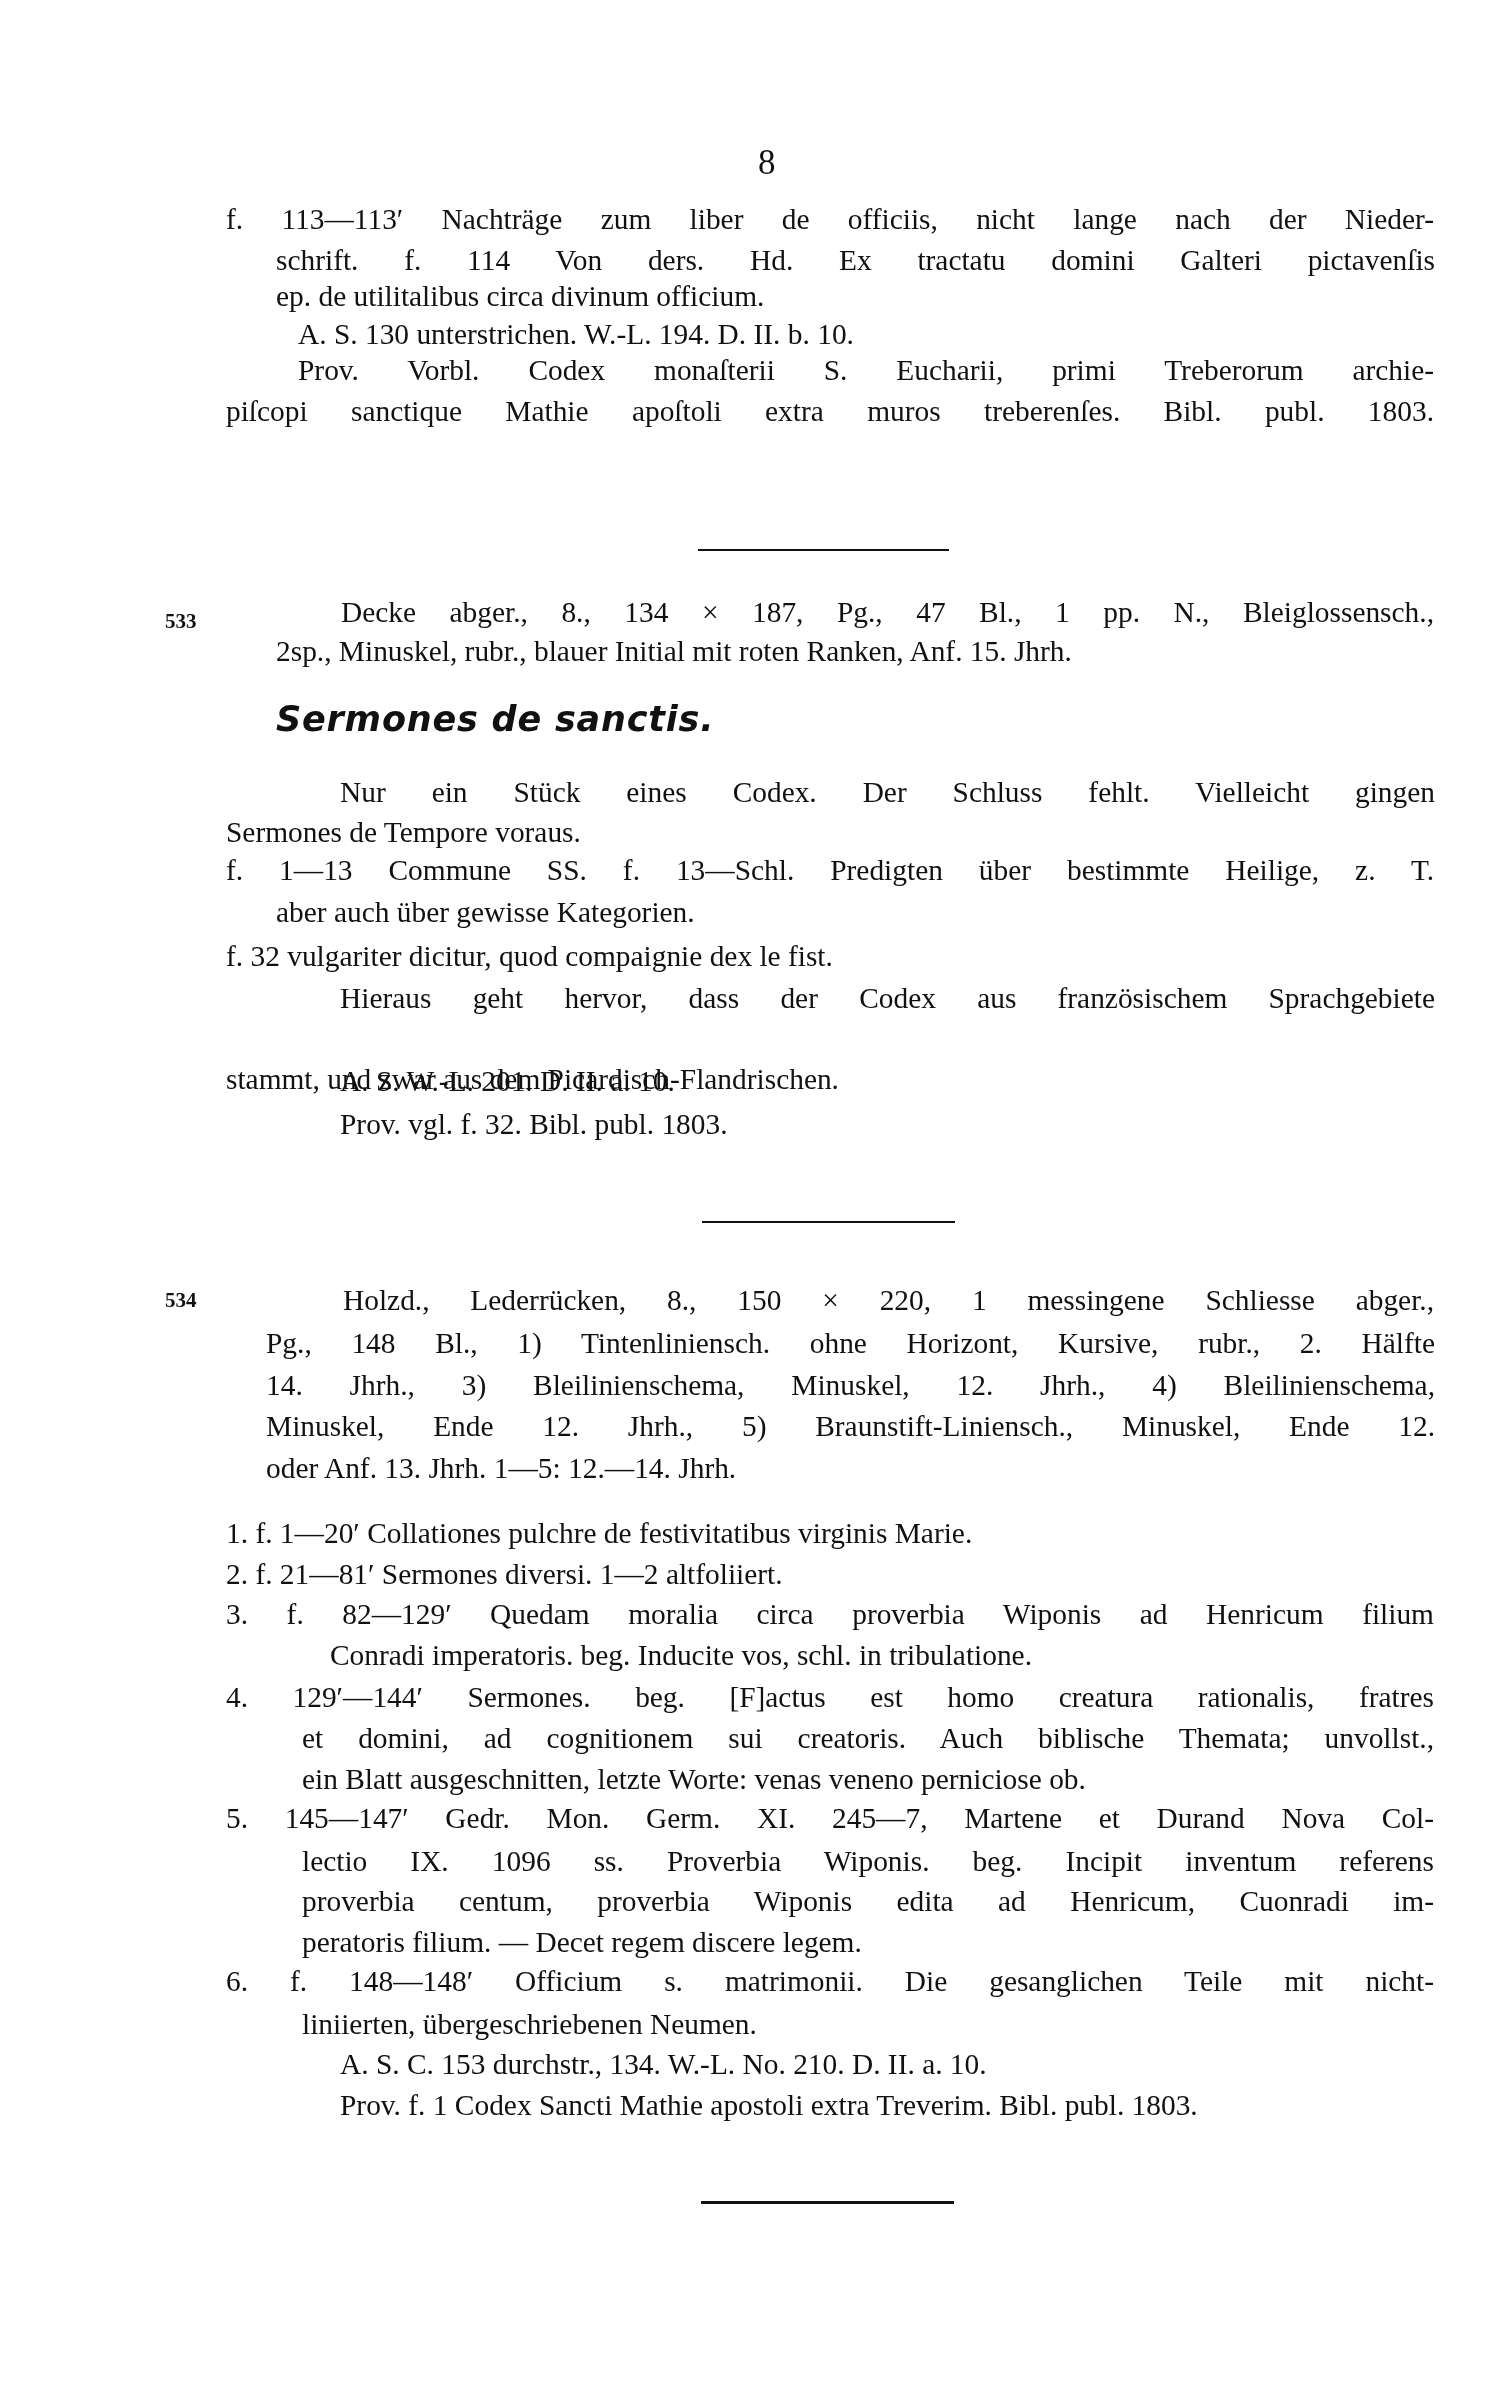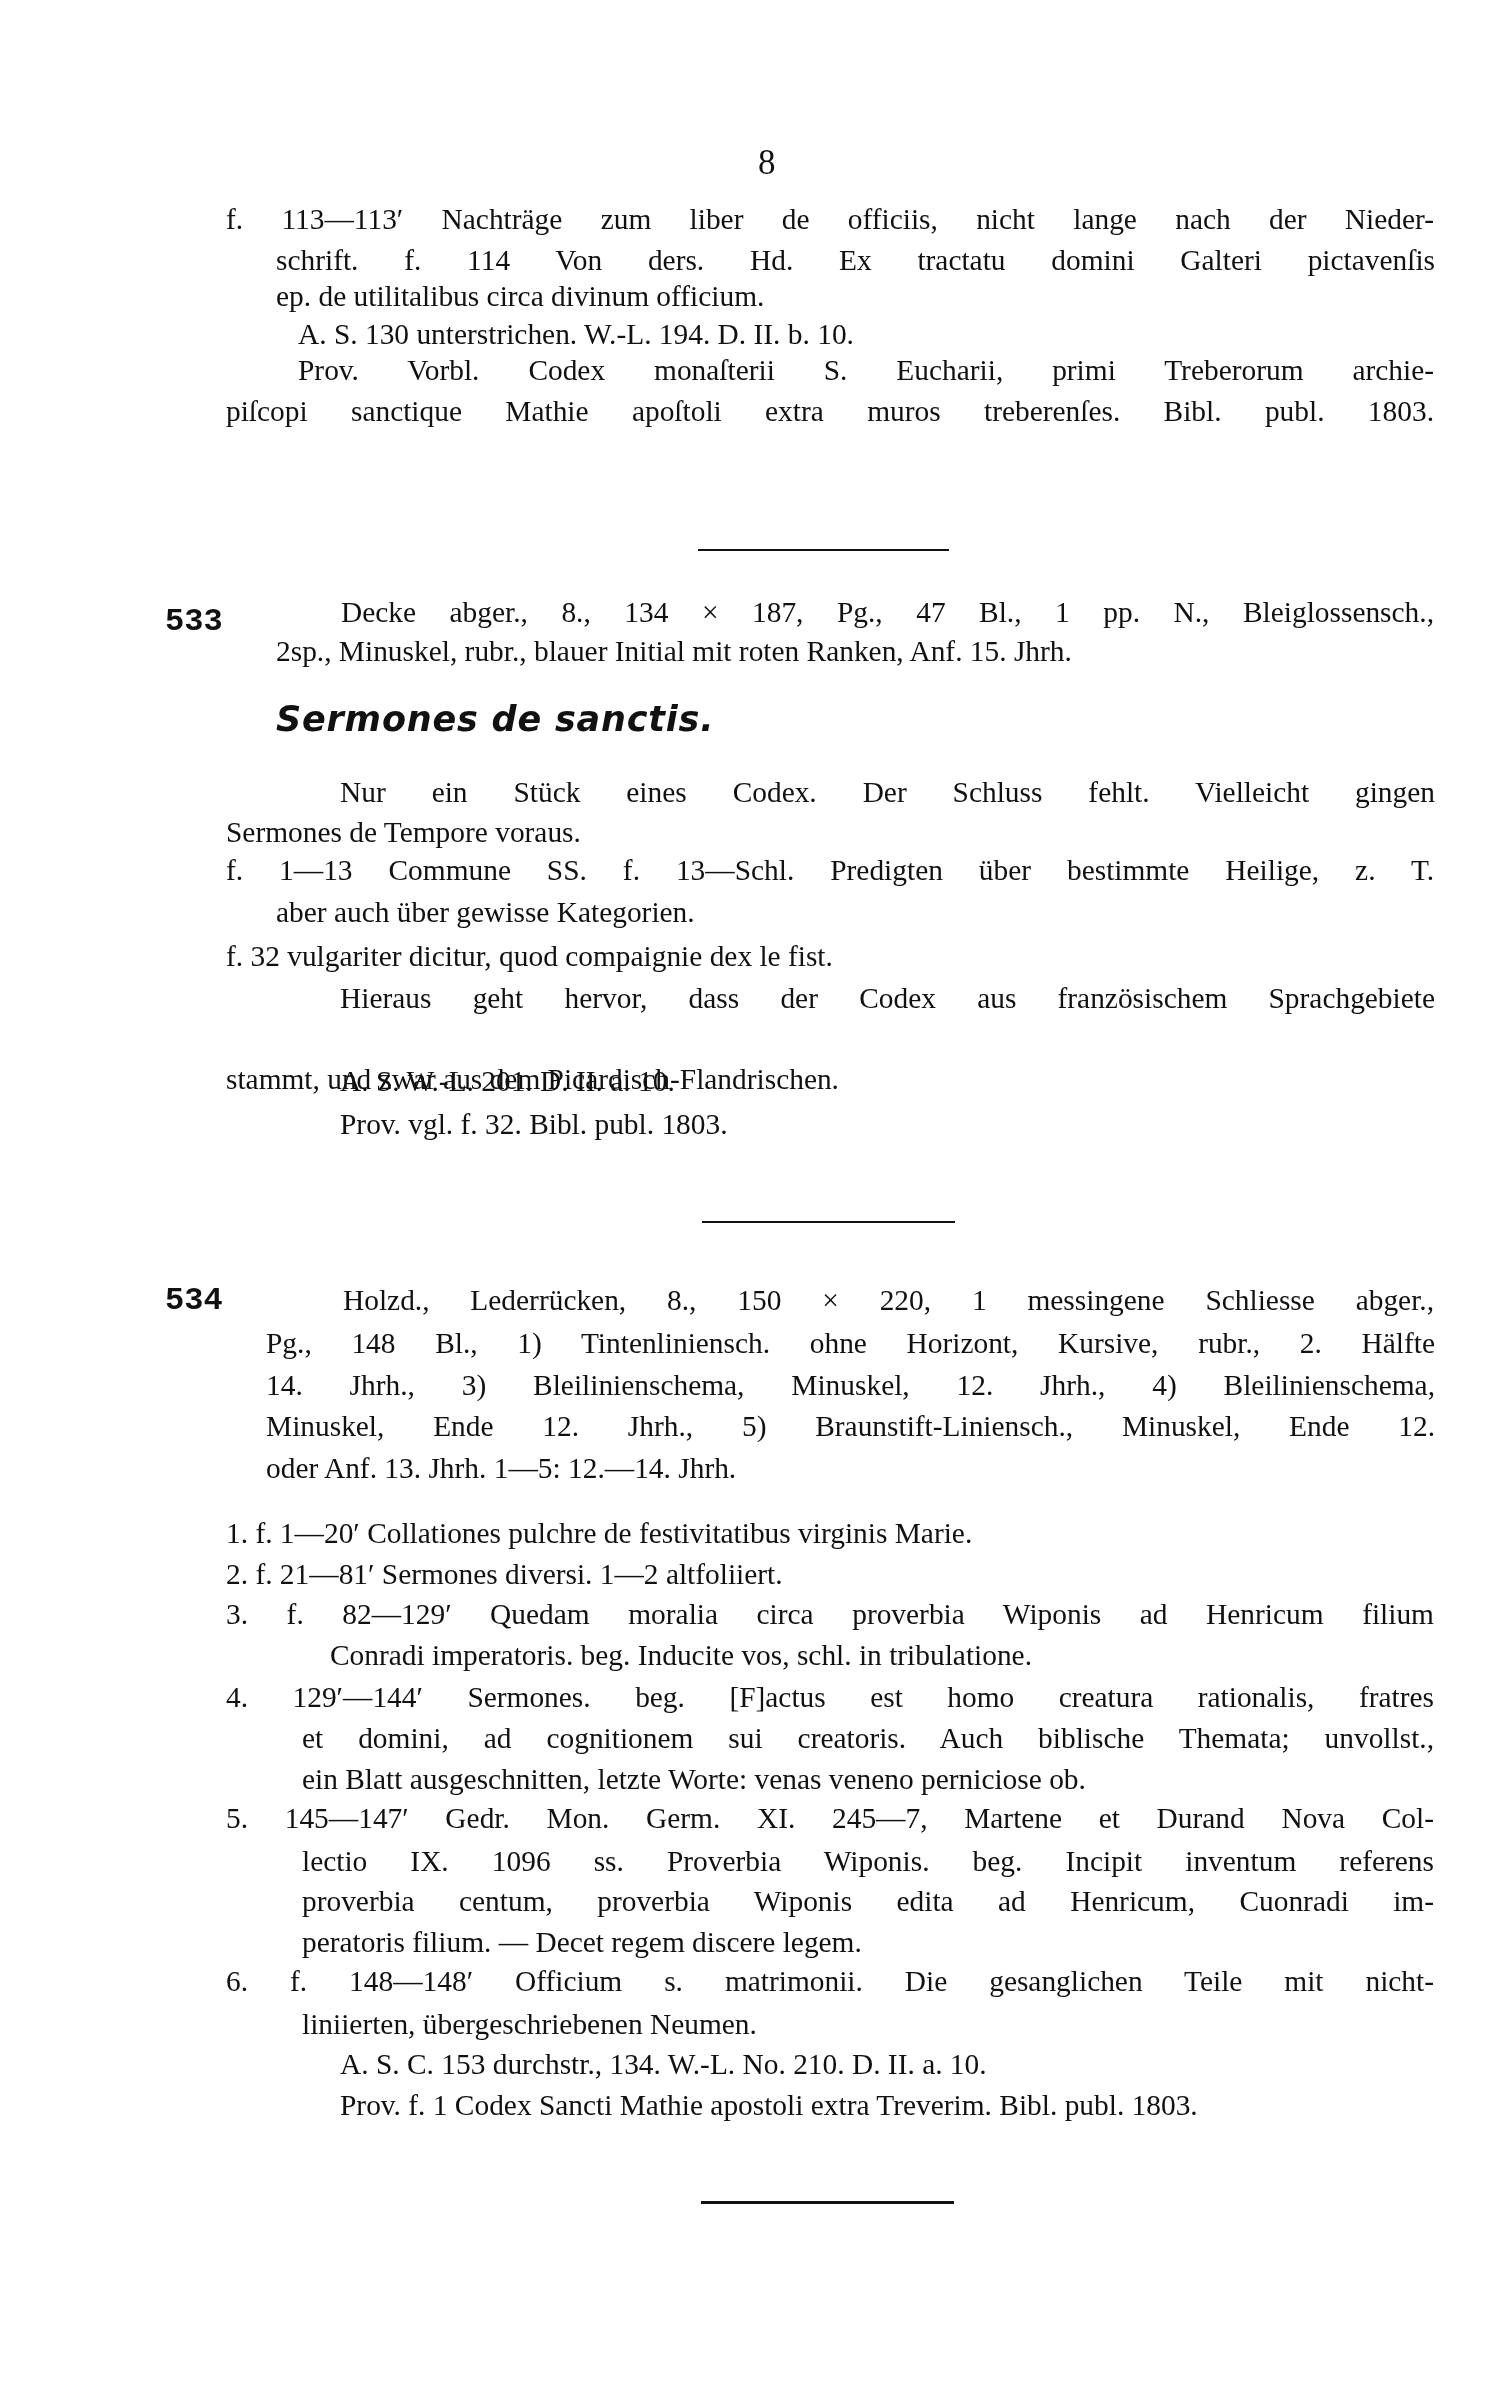--- a/index.html
+++ b/index.html
@@ -3,21 +3,21 @@
 <meta charset="utf-8">
 <style>
   html, body { margin:0; padding:0; background:#ffffff; }
   body { width:1510px; height:2401px; position:relative; overflow:hidden;
          font-family:"Liberation Serif","DejaVu Serif",serif; color:#111111; }
   .ln { position:absolute; white-space:nowrap; font-size:29.4px; line-height:35px;
         transform-origin:left center; }
   .just { text-align:justify; text-align-last:justify; white-space:normal; overflow:hidden; height:35px; }
   .ln i, .it { }
   .pageno { position:absolute; left:758px; top:143px; font-size:35px; line-height:39px; }
-  .entryno { position:absolute; font-size:32px; font-weight:bold; line-height:35px;font-family:Liberation Mono, monospace; }
+  .entryno { position:absolute; font-size:21px; font-weight:bold; line-height:35px; }
   .heading { position:absolute; left:276px; top:698px; font-family:"DejaVu Sans", sans-serif;
              font-weight:bold; font-style:italic; font-size:35px; line-height:42px; letter-spacing:0.8px; }
   .rule { position:absolute; height:2.3px; background:#111111; }
 </style>
 </head>
 <body>
 
 <div>
   <div class="pageno">8</div>
 

